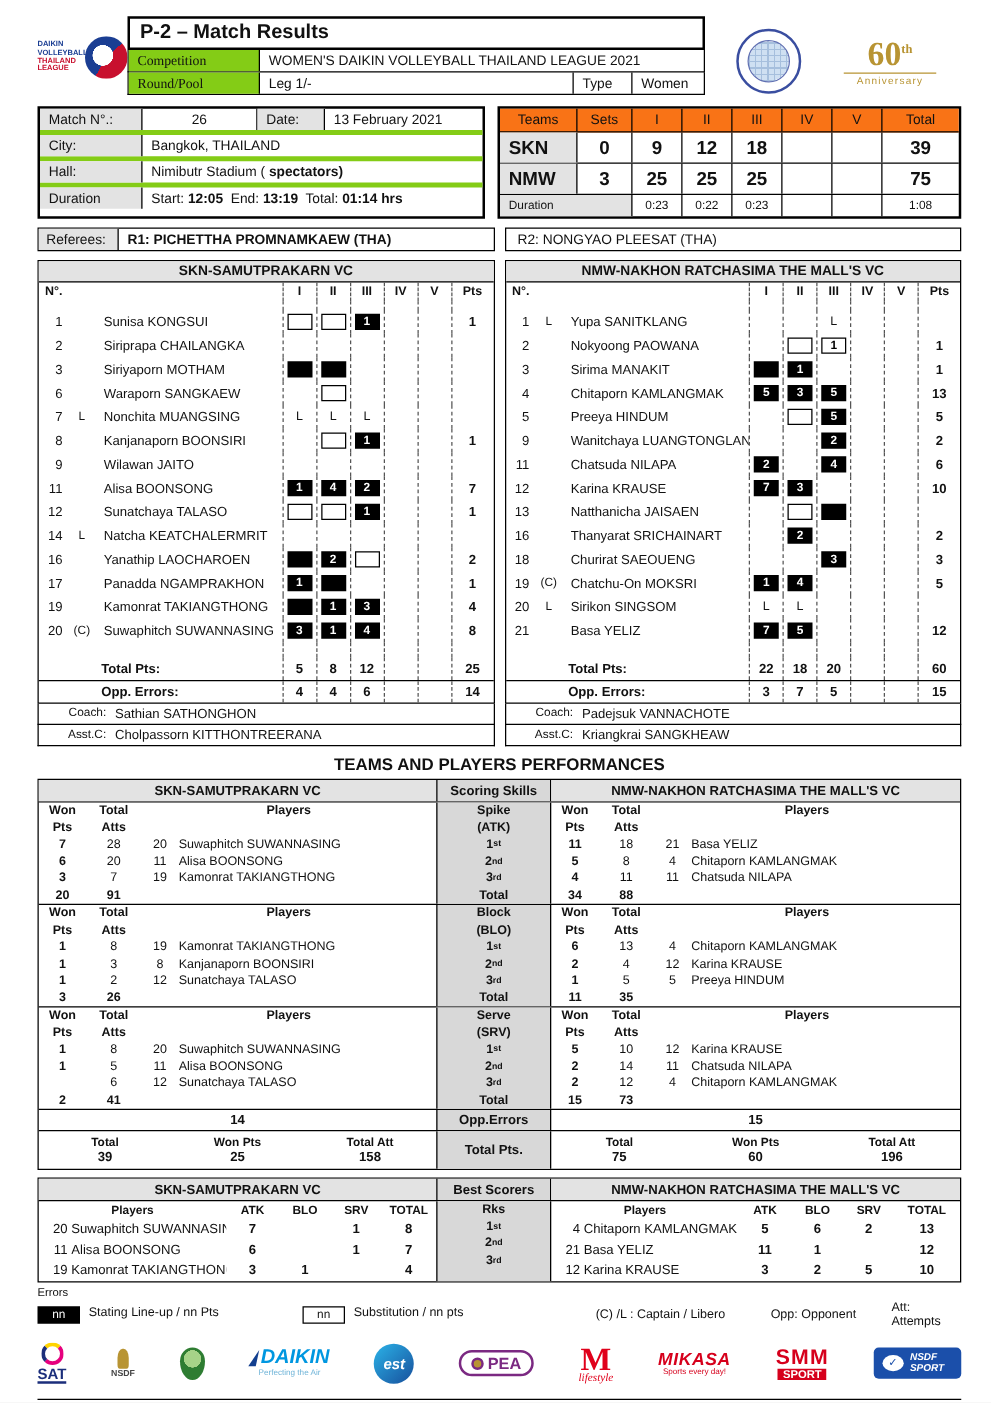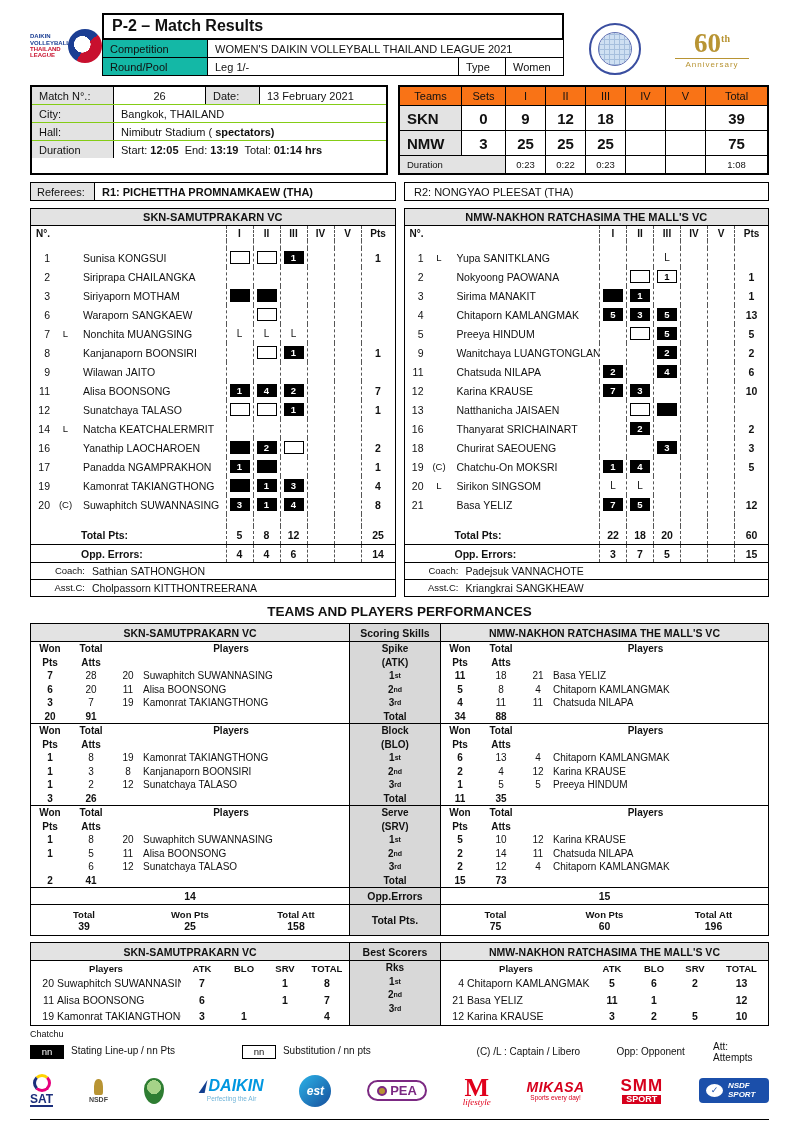--- a/index.html
+++ b/index.html
@@ -14,37 +14,37 @@
   .ll-txt { font-size:6px; font-weight:bold; line-height:1.05; color:#1b3e93; }
   .ll-txt .l3 { color:#c8102e; }
   .ll-swirl { width:34px; height:34px; border-radius:50%; margin-left:-6px; flex:0 0 34px;
     background: radial-gradient(circle at 42% 45%, #fff 0 30%, transparent 31%),
                 conic-gradient(from 210deg, #1b3e93 0 55%, #c8102e 55% 100%); }
   .h-block { width:462px; }
   .h-title { border:2px solid #000; font-weight:bold; font-size:16px; padding:2px 8px 3px; }
   .h-grid1 { display:grid; grid-template-columns:105px 1fr; border:1.5px solid #000; border-top:none; font-size:11px; }
   .h-grid2 { display:grid; grid-template-columns:105px 250px 48px 1fr; border:1.5px solid #000; border-top:none; font-size:11px; }
   .hc { padding:2.5px 7px; }
-  .glbl { background:#14b8a6; border-right:1px solid #000; }
+  .glbl { background:#84cc16; border-right:1px solid #000;font-family:Liberation Serif, serif; }
   .tlbl { border-left:1px solid #000; border-right:1px solid #000; }
   .top-logos { flex:1; display:flex; justify-content:flex-end; align-items:center; gap:34px; padding:10px 20px 0 0; }
   .tva { width:52px; height:52px; border-radius:50%; border:2px solid #3a4ea0; position:relative;
          background: radial-gradient(circle, #cfe0f2 0 46%, #fff 47%); }
   .tva::before { content:""; position:absolute; inset:7px; border-radius:50%; border:1px solid #3a4ea0;
          background: repeating-linear-gradient(90deg,#9db7d8 0 1px,transparent 1px 5px),
                      repeating-linear-gradient(0deg,#9db7d8 0 1px,transparent 1px 5px); opacity:.8; }
   .anniv { text-align:center; color:#b89433; width:74px; }
   .a-num { font-size:27px; font-weight:bold; line-height:1; font-family:"Liberation Serif",serif; }
   .a-num sup { font-size:10px; }
   .a-lbl { font-size:8px; letter-spacing:1px; border-top:1px solid #b89433; margin-top:1px; padding-top:1px; }
 
   
   .match-row { display:flex; gap:10px; margin-top:9px; }
   .mi { width:358px; border:2px solid #000; font-size:11px; }
-  .mi-r { display:grid; border-bottom:1px solid #84cc16; }
+  .mi-r { display:grid; border-bottom:4px solid #84cc16; }
   .mi-r:last-child { border-bottom:none; }
   .mi-r1 { grid-template-columns:82px 92px 54px 1fr; }
   .mi-rx { grid-template-columns:82px 1fr; }
   .mc { padding:2.5px 7px; }
   .mlbl { background:#e3e3e3; border-right:1px solid #000; }
   .mcent { text-align:center; border-right:1px solid #000; }
   .st { flex:1; border:2px solid #000; font-size:11px; align-self:flex-start; }
   .st-row { display:grid; grid-template-columns:62px 44px repeat(5,40px) 1fr; border-bottom:1px solid #000; }
   .st-row:last-child { border-bottom:none; }
   .st .c { border-right:1px solid #000; text-align:center; padding:1px 4px; display:flex; align-items:center; justify-content:center; }
@@ -1184,21 +1184,21 @@
               <div class="v">2</div>
               <div class="v">5</div>
               <div class="v">10</div>
             </div>
           </div>
         </div>
       </div>
     </div>
 
   <div class="remarks">
-    <div class="rem-label">Chatchu</div>
+    <div class="rem-label">Errors</div>
     <div class="rem-row">
       <span class="rem-i ri1">
         <span class="nn nn-b">nn</span>
         <span>Stating Line-up / nn Pts</span>
       </span>
       <span class="rem-i ri2">
         <span class="nn nn-w">nn</span>
         <span>Substitution / nn pts</span>
       </span>
       <span class="rem-i ri3">(C) /L : Captain / Libero</span>

